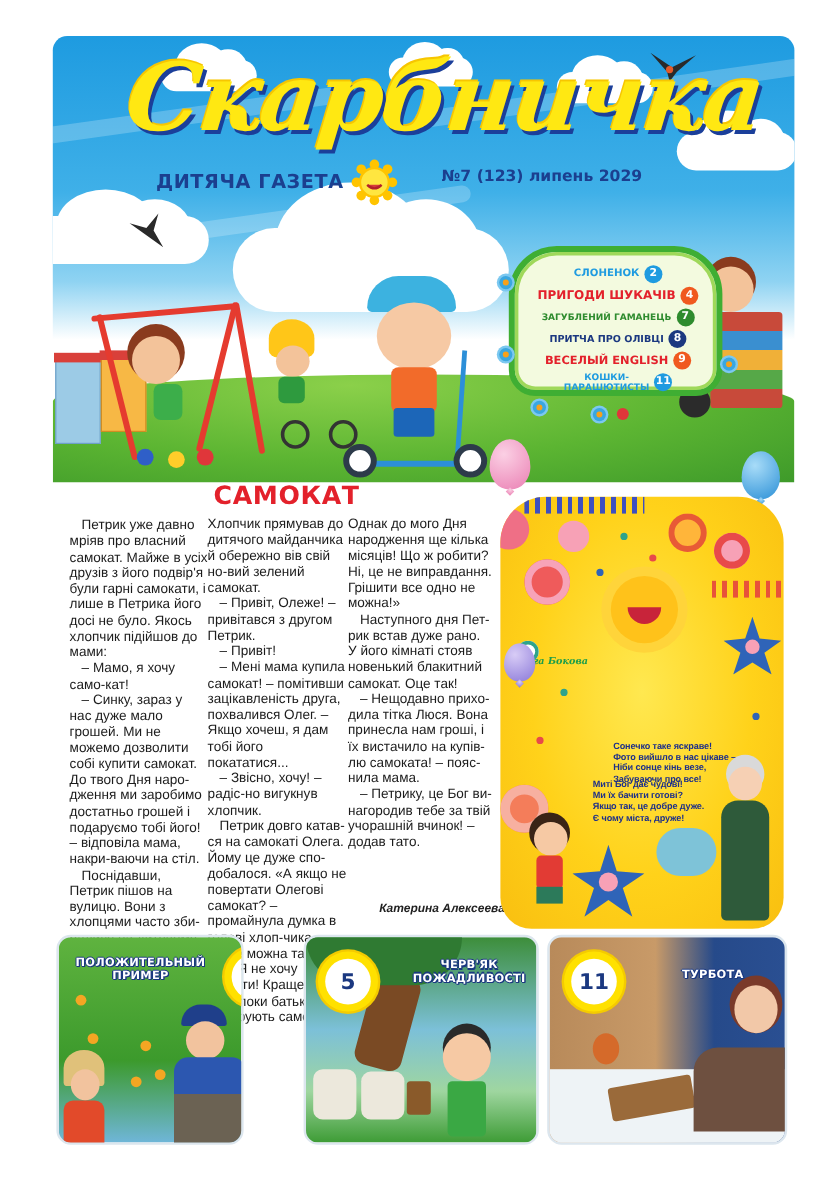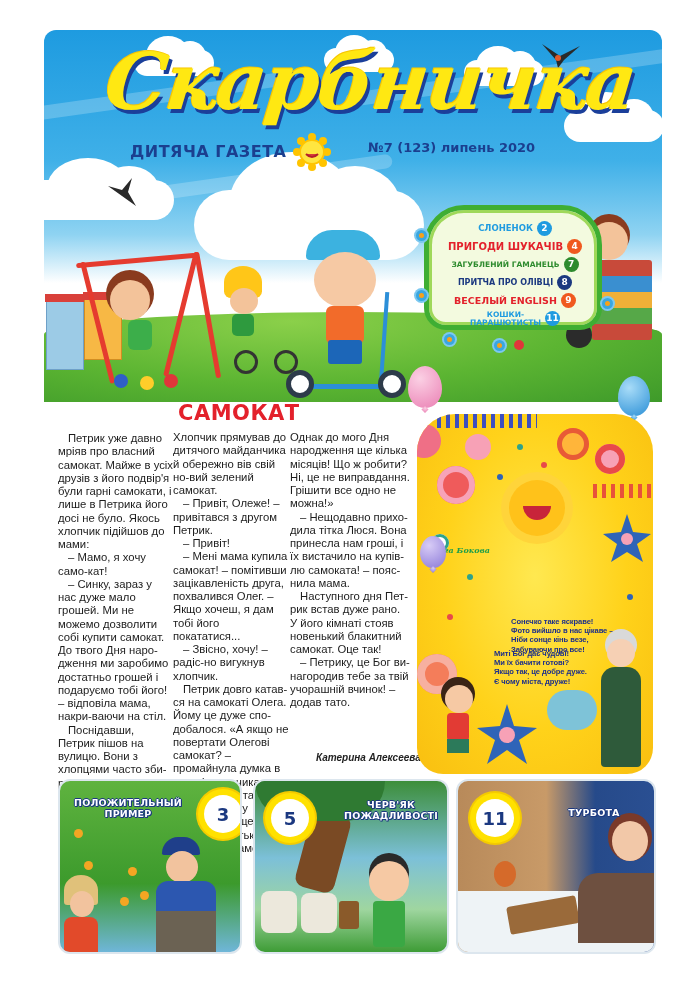--- a/index.html
+++ b/index.html
@@ -96,21 +96,21 @@
   .boy-selfie { position: absolute; left: 20px; top: 263px; width: 40px; height: 90px; }
 
   .balloon { position: absolute; border-radius: 50% 50% 48% 48% / 55% 55% 45% 45%; }
   .balloon::after { content: ""; position: absolute; left: 50%; bottom: -4px; width: 5px; height: 5px; background: inherit; transform: translateX(-50%) rotate(45deg); }
 
   
   .panel {
     position: absolute; top: 779px; height: 175px; overflow: hidden;
     border-radius: 12px; border: 2px solid #dce6ee;
   }
-  .panel1 { left: 58px; width: 184px; background: linear-gradient(180deg,#5fb33f 0%,#3c9a2c 60%,#6fb6d8 100%); }
+  .panel1 { left: 47px; width: 156px; background: linear-gradient(180deg,#5fb33f 0%,#3c9a2c 60%,#6fb6d8 100%); }
   .panel2 { left: 253px; width: 196px; background: linear-gradient(180deg,#3d8e3a 0%,#7cc0d8 45%,#9fd6a0 75%,#3e9c36 100%); }
   .panel3 { left: 456px; width: 200px; background: linear-gradient(90deg,#b88a5a 0%,#c89a68 45%,#264a8a 70%,#2a4f92 100%); }
   .panel-title {
     position: absolute; font-family: "DejaVu Sans", sans-serif; font-weight: bold; font-size: 9.5px; line-height: 11px;
     color: #ffffff; text-align: center; letter-spacing: 0.2px;
     text-shadow: 1px 0 0 #1b3880, -1px 0 0 #1b3880, 0 1px 0 #1b3880, 0 -1px 0 #1b3880, 1px 1px 0 #1b3880;
   }
   .page-badge {
     position: absolute; width: 38px; height: 38px; border-radius: 50%; background: #ffffff;
     box-shadow: 0 0 0 6px #ffe100, 0 0 0 8px #f4cb00;
@@ -153,21 +153,21 @@
       <circle cx="5" cy="20" r="4"></circle>
         <circle cx="35" cy="20" r="4"></circle>
       <circle cx="9" cy="9" r="4"></circle>
         <circle cx="31" cy="9" r="4"></circle>
       <circle cx="9" cy="31" r="4"></circle>
         <circle cx="31" cy="31" r="4"></circle>
     </g>
     <circle cx="20" cy="20" r="11" fill="#ffe640"></circle>
     <path d="M14 22 Q20 28 26 22" stroke="#b3202a" stroke-width="2" fill="#d63a3a"></path>
   </svg>
-  <div class="issue">№7 (123) липень 2020</div>
+  <div class="issue">№7 (123) липень 2029</div>
 
   <div class="grass"></div>
 
   <div class="house" style="left:2px;top:270px;height:70px;">
       <div class="roof"></div>
     </div>
   <div class="house orange" style="left:40px;top:268px;height:62px;">
       <div class="roof"></div>
     </div>
 
@@ -251,22 +251,22 @@
 <div class="col col2">
   <p class="noind">Хлопчик прямував до дитячого майданчика й обережно вів свій но-вий зелений самокат.</p>
   <p>– Привіт, Олеже! – привітався з другом Петрик.</p>
   <p>– Привіт!</p>
   <p>– Мені мама купила самокат! – помітивши зацікавленість друга, похвалився Олег. – Якщо хочеш, я дам тобі його покататися...</p>
   <p>– Звісно, хочу! – радіс-но вигукнув хлопчик.</p>
   <p>Петрик довго катав-ся на самокаті Олега. Йому це дуже спо-добалося. «А якщо не повертати Олегові самокат? – промайнула думка в голові хлоп-чика. – Ні, не можна так... Це гріх! Я не хочу грішити! Краще заче-каю, поки батьки мені подарують самокат.</p>
 </div>
 <div class="col col3">
   <p class="noind">Однак до мого Дня народження ще кілька місяців! Що ж робити? Ні, це не виправдання. Грішити все одно не можна!»</p>
+  <p>Наступного дня Пет-рик встав дуже рано. У його кімнаті стояв новенький блакитний самокат. Оце так!</p>
   <p>– Нещодавно прихо-дила тітка Люся. Вона принесла нам гроші, і їх вистачило на купів-лю самоката! – пояс-нила мама.</p>
-  <p>Наступного дня Пет-рик встав дуже рано. У його кімнаті стояв новенький блакитний самокат. Оце так!</p>
   <p>– Петрику, це Бог ви-нагородив тебе за твій учорашній вчинок! – додав тато.</p>
 </div>
 <div class="author">Катерина Алексеева</div>
 
 <div class="poem-panel">
 
   <div class="pflower" style="left:-10px;top:10px;width:34px;height:34px;background:#ef6f86;"></div>
   <div class="pflower" style="left:20px;top:52px;width:38px;height:38px;background:#ef5b5b;box-shadow:0 0 0 6px #f7a3b8 inset;"></div>
   <div class="pflower" style="left:48px;top:20px;width:26px;height:26px;background:#f7a1b6;"></div>
   <div class="pflower" style="left:140px;top:14px;width:32px;height:32px;background:#ffb53a;box-shadow:0 0 0 5px #e85a36 inset;"></div>

